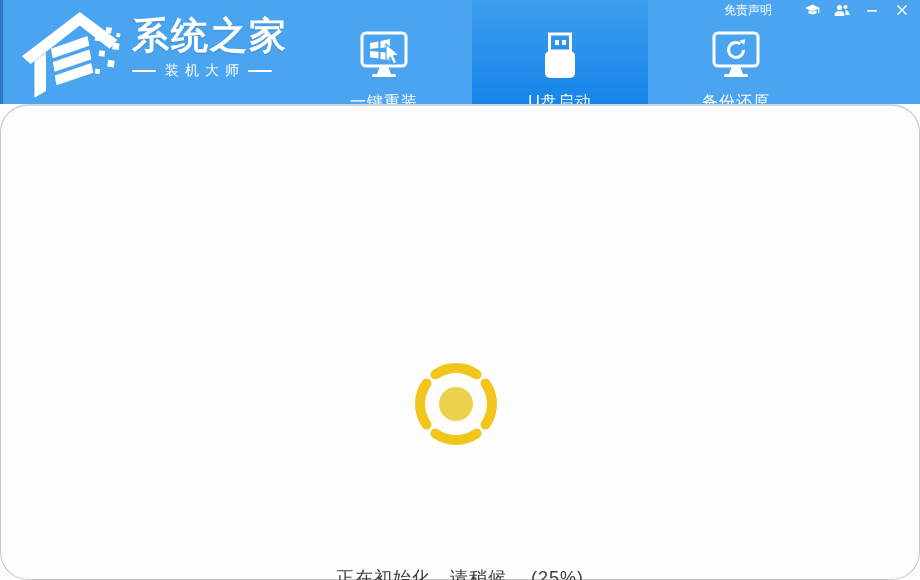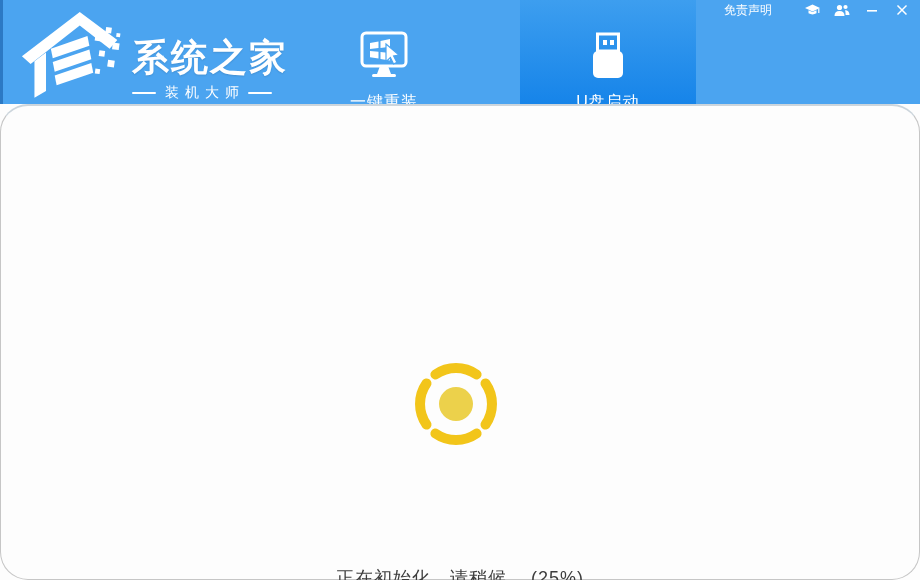--- a/index.html
+++ b/index.html
@@ -50,21 +50,21 @@
     justify-content: center;
     width: 16px; height: 16px;
     cursor: pointer;
   }
 
   
   .logo {
     position: absolute;
     top: 6px; left: 20px;
     display: flex;
-    align-items: flex-end;
+    align-items: flex-start;
   }
   .logo-text { margin-left: 6px; margin-top: 10px; }
   .logo-title {
     font-size: 37px;
     font-weight: bold;
     color: #fff;
     letter-spacing: 2px;
     line-height: 1.1;
     text-shadow: 0 1px 2px rgba(0,0,0,0.12);
   }
@@ -100,21 +100,20 @@
     width: 176px; height: 120px;
     display: flex;
     flex-direction: column;
     align-items: center;
     justify-content: flex-end;
     padding-bottom: 7px;
     cursor: pointer;
   }
   .tab.active {
     background: linear-gradient(to bottom, #3d9eef 0%, #1080e8 100%);
-    margin-left: 48px;
   }
   .tab-icon { margin-bottom: 5px; }
   .tab-label {
     font-size: 16px;
     color: #fff;
     letter-spacing: 1px;
   }
 
   
   .content {
@@ -233,20 +232,32 @@
           <svg width="58" height="52" viewBox="0 0 58 52">
             <rect x="18.5" y="3" width="21" height="17" fill="none" stroke="#ffffff" stroke-width="3"></rect>
             <rect x="24" y="9" width="4" height="5" fill="#ffffff"></rect>
             <rect x="31" y="9" width="4" height="5" fill="#ffffff"></rect>
             <rect x="14" y="20" width="30" height="27" rx="5" fill="#ffffff"></rect>
           </svg>
         </span>
         <span class="tab-label">U盘启动</span>
       </div>
 
+      <div class="tab">
+        <span class="tab-icon">
+          <svg width="58" height="52" viewBox="0 0 58 52">
+            <rect x="7" y="2" width="44" height="33" rx="4" fill="none" stroke="#ffffff" stroke-width="3"></rect>
+            <path d="M36.5 19 a7.5 7.5 0 1 1 -3.2 -6.2" fill="none" stroke="#ffffff" stroke-width="3"></path>
+            <path d="M32.5 9.5 l6 -1.2 -1.4 5.6 z" fill="#ffffff"></path>
+            <path d="M25 35 h8 l3 8 h-14 z" fill="#ffffff"></path>
+            <rect x="17" y="43" width="24" height="3" rx="1.5" fill="#ffffff"></rect>
+          </svg>
+        </span>
+        <span class="tab-label">备份还原</span>
+      </div>
 
     </div>
   </div>
 
   <div class="content">
     <div class="spinner">
       <svg width="100" height="100" viewBox="0 0 100 100">
         <circle cx="50" cy="50" r="17" fill="#ECD14B"></circle>
         <g fill="none" stroke="#F2C51A" stroke-width="10" stroke-linecap="round">
           <path d="M79.5 29.4 A36 36 0 0 1 79.5 70.6"></path>

